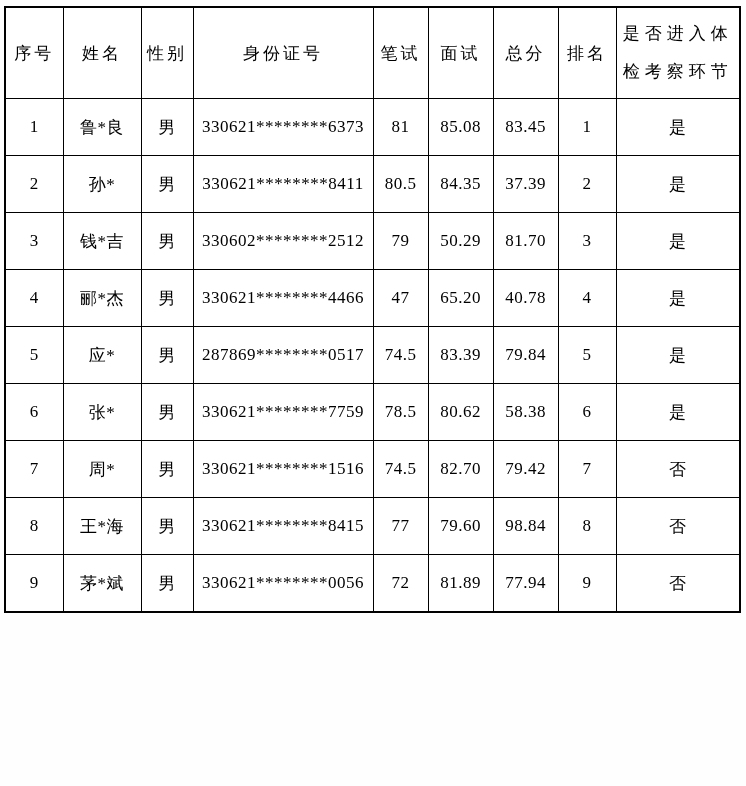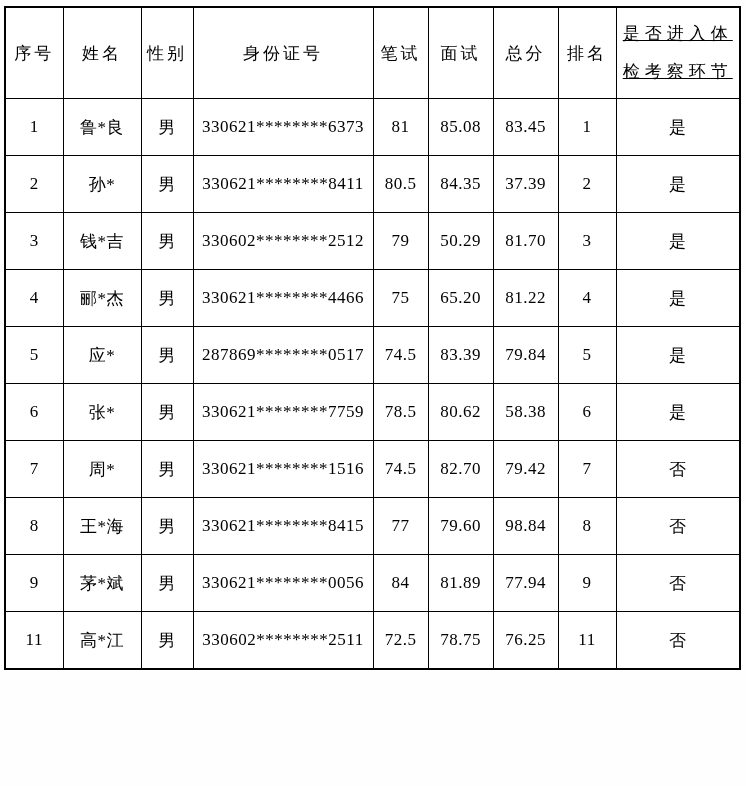--- a/index.html
+++ b/index.html
@@ -43,21 +43,20 @@
   }
   thead th {
     height: 90px;
     letter-spacing: 3px;
   }
   thead th.wrap {
     white-space: normal;
     letter-spacing: 5px;
     line-height: 38px;
     padding: 0 6px;
-    text-decoration: underline;
   }
   tbody td {
     height: 56px;
     letter-spacing: 0.5px;
   }
 </style>
 </head>
 <body>
 
 <table class="results">
@@ -117,23 +116,23 @@
         <td>50.29</td>
         <td>81.70</td>
         <td>3</td>
         <td>是</td>
       </tr>
       <tr>
         <td>4</td>
         <td>郦*杰</td>
         <td>男</td>
         <td>330621********4466</td>
-        <td>75</td>
+        <td>47</td>
         <td>65.20</td>
-        <td>81.22</td>
+        <td>40.78</td>
         <td>4</td>
         <td>是</td>
       </tr>
       <tr>
         <td>5</td>
         <td>应*</td>
         <td>男</td>
         <td>287869********0517</td>
         <td>74.5</td>
         <td>83.39</td>
@@ -172,31 +171,20 @@
         <td>79.60</td>
         <td>98.84</td>
         <td>8</td>
         <td>否</td>
       </tr>
       <tr>
         <td>9</td>
         <td>茅*斌</td>
         <td>男</td>
         <td>330621********0056</td>
-        <td>84</td>
+        <td>72</td>
         <td>81.89</td>
         <td>77.94</td>
         <td>9</td>
-        <td>否</td>
-      </tr>
-      <tr>
-        <td>11</td>
-        <td>高*江</td>
-        <td>男</td>
-        <td>330602********2511</td>
-        <td>72.5</td>
-        <td>78.75</td>
-        <td>76.25</td>
-        <td>11</td>
         <td>否</td>
       </tr>
     </tbody>
 </table>
 
 </body></html>

